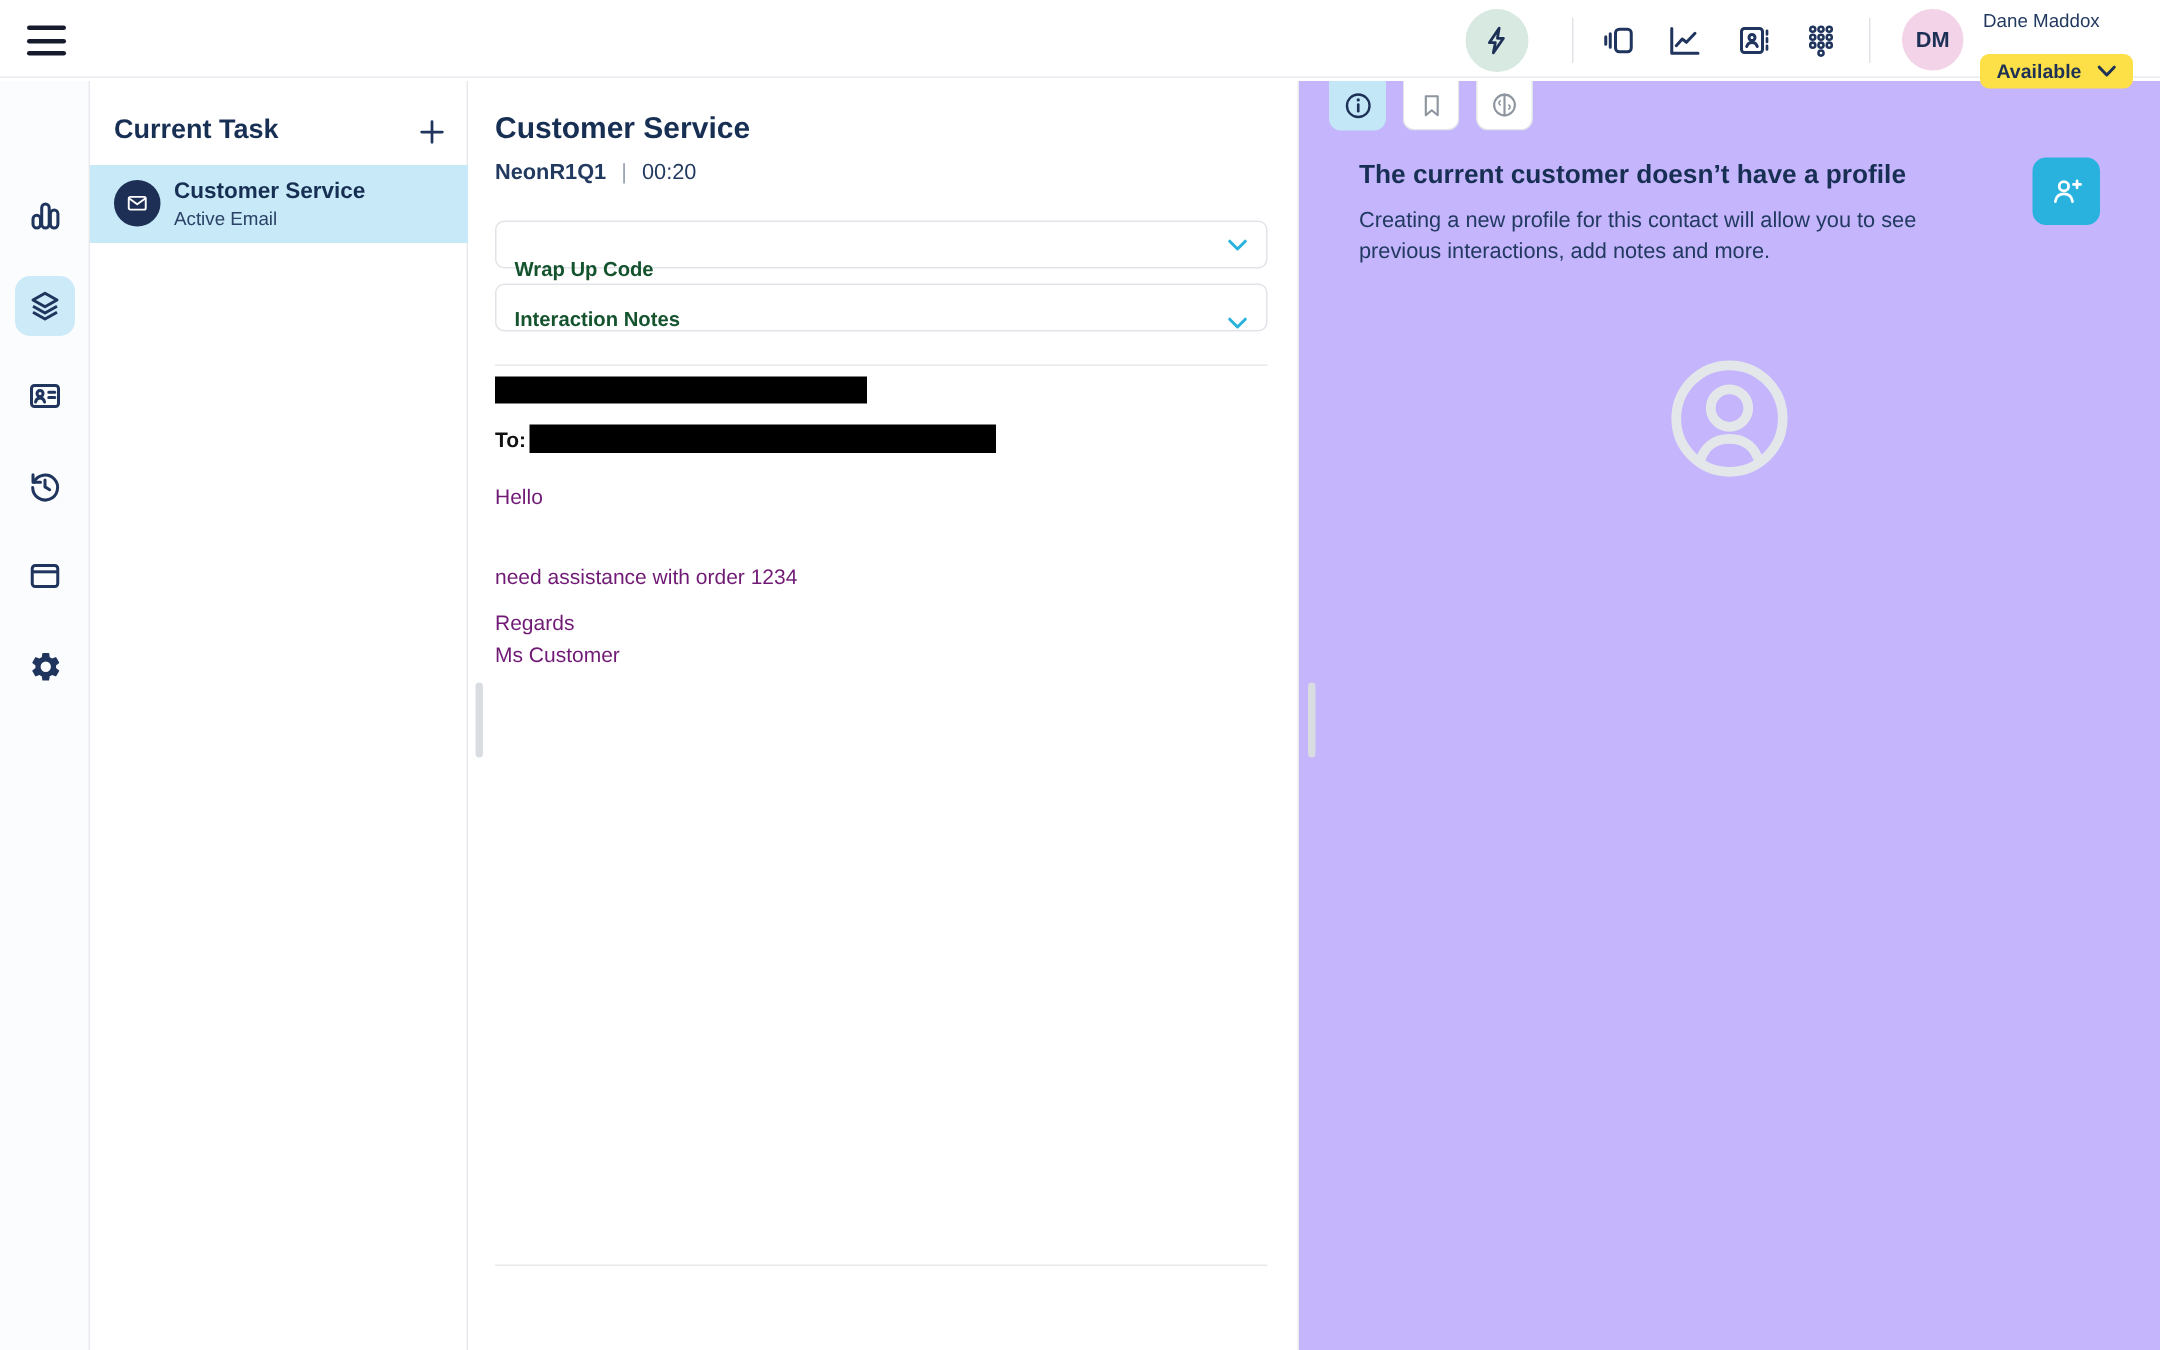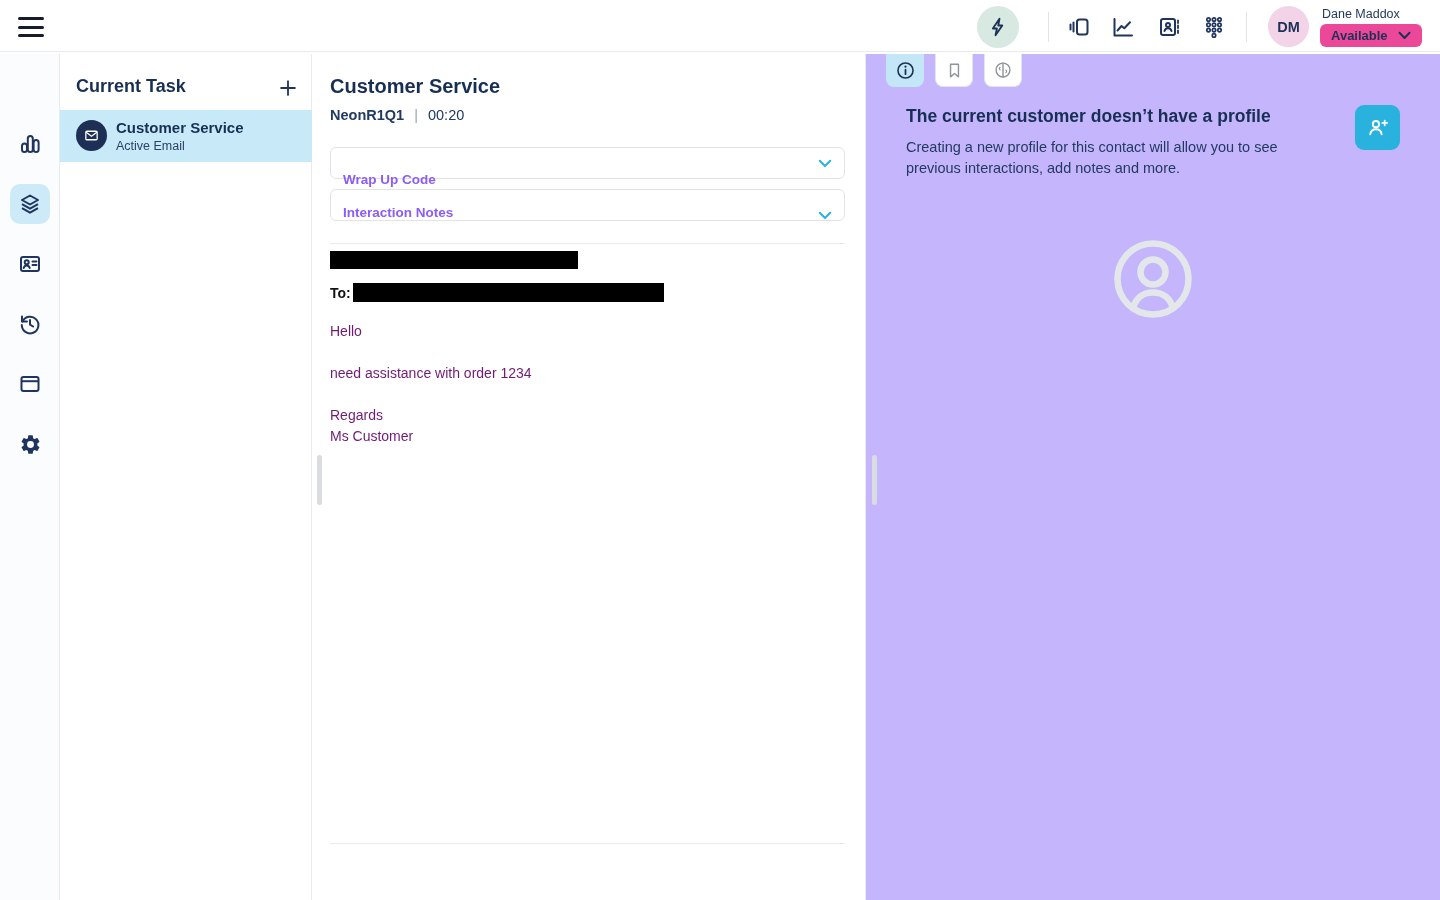--- a/index.html
+++ b/index.html
@@ -15,21 +15,21 @@
     flex-direction:column; justify-content:space-between; padding:2px 0; }
   .hamburger span { height:3px; background:#161c2e; border-radius:2px; }
   .round-btn { border-radius:50%; display:flex; align-items:center; justify-content:center; cursor:pointer; }
   .lightning-btn { left:977px; top:6px; width:42px; height:42px; background:#d8e9e2; }
   .tb-sep { width:1px; height:30px; background:#e0e4e8; top:12px; }
   .tb-icon-btn { top:11px; width:34px; height:32px; display:flex; align-items:center;
     justify-content:center; cursor:pointer; color:#20355e; }
   .avatar { left:1268px; top:6px; width:41px; height:41px; background:#f2d3e7; border-radius:50%;
     display:flex; align-items:center; justify-content:center; font-weight:bold; font-size:14.5px; color:#1d3156; }
   .user-name { left:1322px; top:7px; font-size:12.5px; color:#223a60; }
-  .status-pill { left:1320px; top:24px; height:23px; background:#ec4899; border-radius:6px;
+  .status-pill { left:1320px; top:36px; height:23px; background:#fde047; border-radius:6px;
     display:flex; align-items:center; gap:10px; padding:0 11px; cursor:pointer; }
   .status-pill .lbl { font-size:13px; font-weight:bold; color:#1d3156; }
 
   
   .rail { position:absolute; left:0; top:54px; width:60px; height:846px; background:#fbfcfd;
     border-right:1px solid #e7eaee; }
   .rail-item { left:10px; width:40px; height:40px; border-radius:10px; display:flex;
     align-items:center; justify-content:center; cursor:pointer; color:#20355e; }
   .rail-item.selected { background:#cdeaf8; }
 
@@ -48,21 +48,21 @@
   
   .midpanel { position:absolute; left:312px; top:54px; width:554px; height:846px; background:#fff;
     border-right:1px solid #e7eaee; }
   .mid-title { left:18px; top:21px; font-size:20px; font-weight:bold; color:#182f54; }
   .queue-line { left:18px; top:53px; font-size:14.5px; color:#223a60; }
   .queue-line .q { font-weight:bold; }
   .queue-line .sep { color:#9aa4b2; margin:0 6px; }
   .collapse-box { left:18px; width:515px; height:32px; border:1px solid #e0e4e8; border-radius:6px;
     background:#fff; display:flex; align-items:center; justify-content:space-between;
     padding:0 12px; cursor:pointer; }
-  .collapse-box .lbl { font-size:13.5px; font-weight:bold; color:#8b5cf6;margin-top:32px; }
+  .collapse-box .lbl { font-size:13.5px; font-weight:bold; color:#14532d;margin-top:32px; }
   .mid-divider { left:18px; width:515px; height:1px; background:#e7eaec; }
   .redacted { background:#000; }
   .email-text { left:18px; font-size:14px; color:#701a75; }
   .to-label { font-weight:bold; font-size:14px; color:#111; }
   .internal-note { left:25px; font-size:13px; color:#1f1f1f; }
   .resize-handle { width:5px; height:50px; border-radius:3px; background:#d9dde1; top:455px;
     cursor:col-resize; z-index:6; }
 
   
   .rightpanel { position:absolute; left:866px; top:54px; width:574px; height:846px; background:#c4b5fd; }
@@ -258,21 +258,21 @@
   </div>
 
   <div class="abs mid-divider" style="top:189px;"></div>
 
   <div class="abs redacted" style="left:18px; top:197px; width:248px; height:18px;"></div>
 
   <div class="abs to-label" style="left:18px; top:231px;">To:</div>
   <div class="abs redacted" style="left:41px; top:229px; width:311px; height:19px;"></div>
 
   <div class="abs email-text" style="top:269px;">Hello</div>
-  <div class="abs email-text" style="top:311px;">need assistance with order 1234</div>
+  <div class="abs email-text" style="top:322px;">need assistance with order 1234</div>
   <div class="abs email-text" style="top:353px;">Regards</div>
   <div class="abs email-text" style="top:374px;">Ms Customer</div>
 
 
   <div class="abs mid-divider" style="top:789px;"></div>
 
 </section>
 
 <div class="abs resize-handle" style="left:317px;"></div>
 <div class="abs resize-handle" style="left:872px;"></div>

